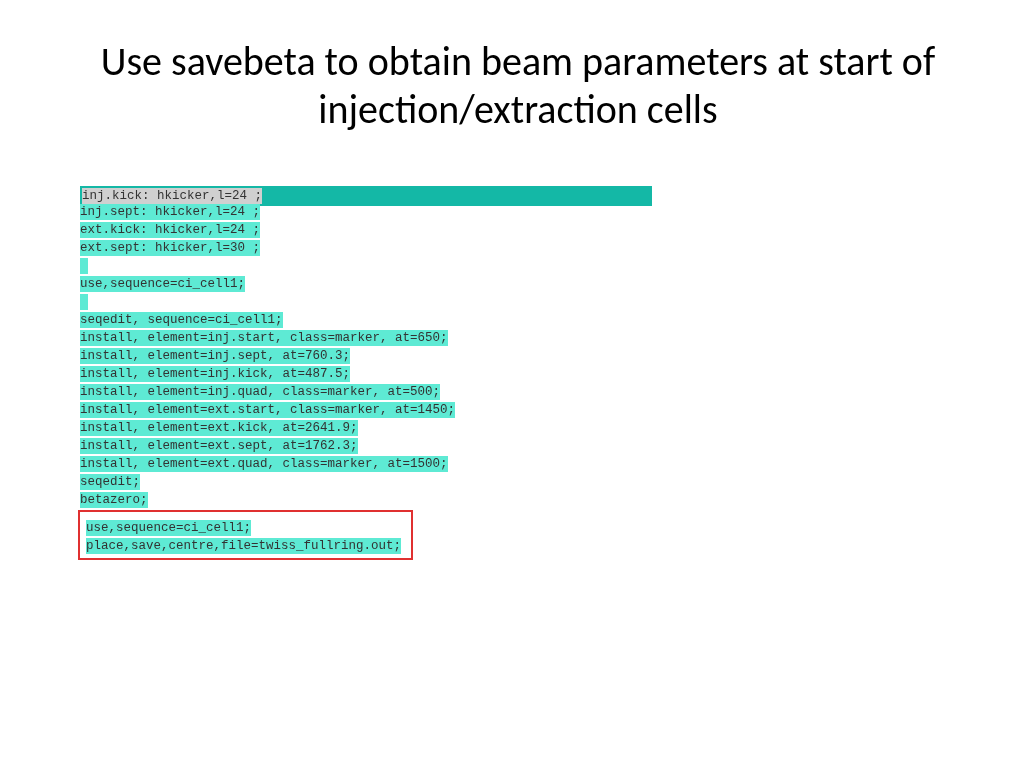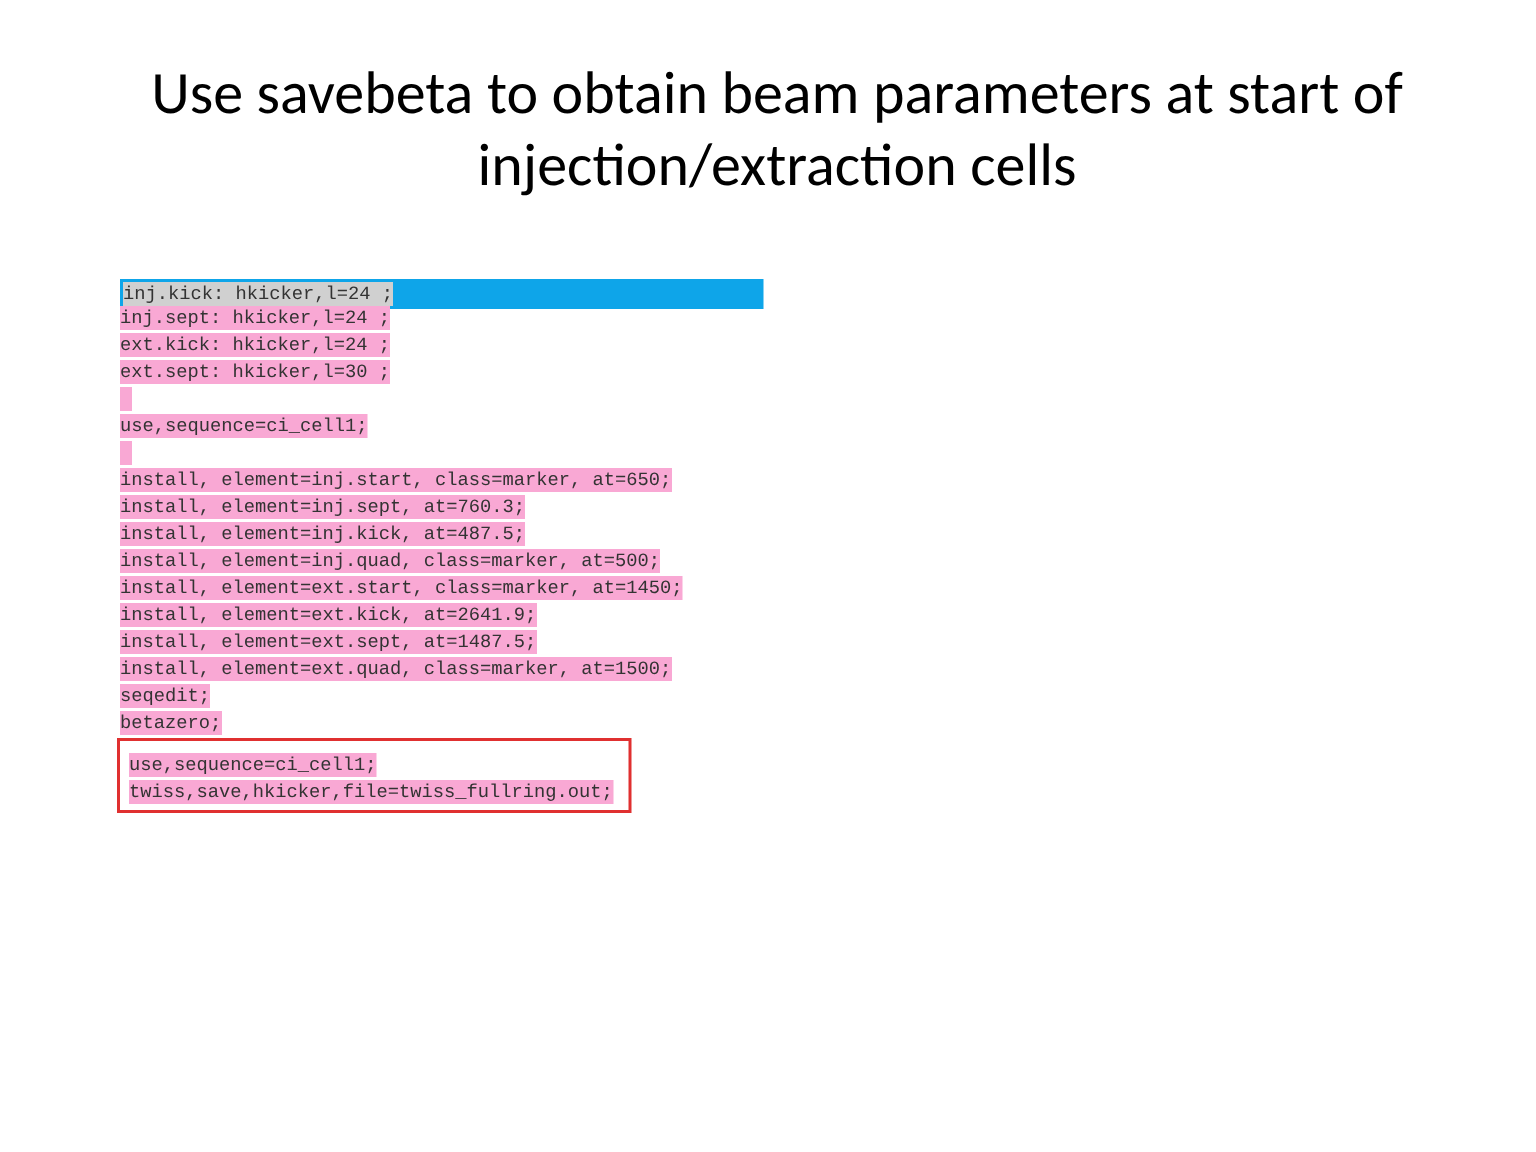--- a/index.html
+++ b/index.html
@@ -25,32 +25,32 @@
   }
   .code-block {
     font-family: "Courier New", Courier, monospace;
     font-size: 12.5px;
     line-height: 16px;
     color: #333333;
     margin-left: -20px;
   }
   .code-line {
     display: inline-block;
-    background: #f9a8d4;
+    background: #5eead4;
     white-space: pre;
   }
   .line-wrap {
     display: block;
     height: 16px;
     white-space: pre;
   }
   .first-line-bg {
     display: inline-block;
-    background: #0ea5e9;
-    width: 429px;
+    background: #14b8a6;
+    width: 572px;
   }
   .first-line-bg .code-line {
     background: #d0d0d0;
   }
   .highlight-box {
     border: 2px solid #e03030;
     padding: 4px 6px 4px 2px;
     margin-top: 2px;
     display: inline-block;
   }
@@ -62,29 +62,30 @@
   <h1 class="title">Use savebeta to obtain beam parameters at start of injection/extraction cells</h1>
 
   <div class="code-block">
     <span class="line-wrap"><span class="first-line-bg"><span class="code-line">inj.kick: hkicker,l=24 ;</span></span></span>
     <span class="line-wrap"><span class="code-line">inj.sept: hkicker,l=24 ;</span></span>
     <span class="line-wrap"><span class="code-line">ext.kick: hkicker,l=24 ;</span></span>
     <span class="line-wrap"><span class="code-line">ext.sept: hkicker,l=30 ;</span></span>
     <span class="line-wrap"><span class="code-line"> </span></span>
     <span class="line-wrap"><span class="code-line">use,sequence=ci_cell1;</span></span>
     <span class="line-wrap"><span class="code-line"> </span></span>
+    <span class="line-wrap"><span class="code-line">seqedit, sequence=ci_cell1;</span></span>
     <span class="line-wrap"><span class="code-line">install, element=inj.start, class=marker, at=650;</span></span>
     <span class="line-wrap"><span class="code-line">install, element=inj.sept, at=760.3;</span></span>
     <span class="line-wrap"><span class="code-line">install, element=inj.kick, at=487.5;</span></span>
     <span class="line-wrap"><span class="code-line">install, element=inj.quad, class=marker, at=500;</span></span>
     <span class="line-wrap"><span class="code-line">install, element=ext.start, class=marker, at=1450;</span></span>
     <span class="line-wrap"><span class="code-line">install, element=ext.kick, at=2641.9;</span></span>
-    <span class="line-wrap"><span class="code-line">install, element=ext.sept, at=1487.5;</span></span>
+    <span class="line-wrap"><span class="code-line">install, element=ext.sept, at=1762.3;</span></span>
     <span class="line-wrap"><span class="code-line">install, element=ext.quad, class=marker, at=1500;</span></span>
     <span class="line-wrap"><span class="code-line">seqedit;</span></span>
     <span class="line-wrap"><span class="code-line">betazero;</span></span>
 
     <div class="highlight-box">
       <span class="line-wrap"><span class="code-line">use,sequence=ci_cell1;</span></span>
-      <span class="line-wrap"><span class="code-line">twiss,save,hkicker,file=twiss_fullring.out;</span></span>
+      <span class="line-wrap"><span class="code-line">place,save,centre,file=twiss_fullring.out;</span></span>
     </div>
   </div>
 </div>
 
 </body></html>

